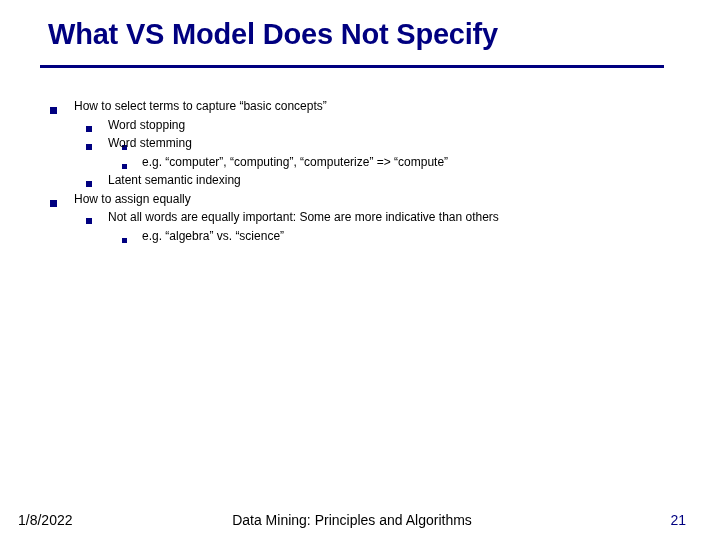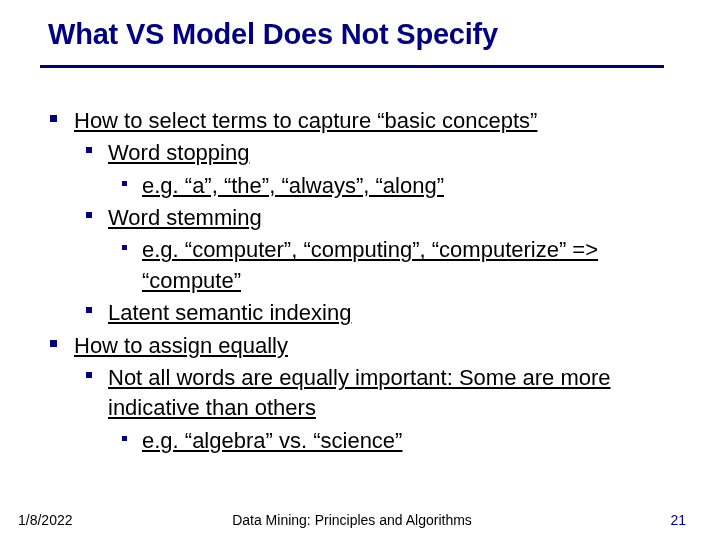--- a/index.html
+++ b/index.html
@@ -1,20 +1,20 @@
 <!DOCTYPE html>
 <html><head>
 <meta charset="utf-8">
 <style>
   * { margin: 0; padding: 0; box-sizing: border-box; }
   html, body { width: 720px; height: 540px; background: #fff; font-family: Verdana, Geneva, sans-serif; overflow: hidden; }
   .slide { width: 712px; height: 540px; position: relative; padding: 18px 48px 0 40px; }
   .title { color: #000080; font-weight: 700; font-size: 29px; letter-spacing: -0.2px; margin-left: 8px; }
   .title-rule { margin-top: 14px; height: 3px; background: #000080; width: 100%; }
-  .content { margin-top: 38px; color: #000; font-size: 22px; line-height: 1.38; text-decoration: underline; }
+  .content { margin-top: 30px; color: #000; font-size: 12px; line-height: 1.38; }
   ul { list-style: none; }
   li { position: relative; }
   .b { position: absolute; background: #000080; }
   
   .lvl1 > li { padding-left: 34px; margin-bottom: 2px; }
   .lvl1 > li > .b { width: 7px; height: 7px; left: 10px; top: 9px; }
   
   .lvl2 { margin-top: 2px; }
   .lvl2 > li { padding-left: 34px; margin-bottom: 2px; }
   .lvl2 > li > .b { width: 6px; height: 6px; left: 12px; top: 9px; }
@@ -39,21 +39,20 @@
       <li>
         <span class="b"></span>
         <span>How to select terms to capture “basic concepts”</span>
         <ul class="lvl2">
           <li>
             <span class="b"></span>
             <span>Word stopping</span>
             <ul class="lvl3">
               <li>
                 <span class="b"></span>
-                <span>e.g. “a”, “the”, “always”, “along”</span>
               </li>
             </ul>
           </li>
           <li>
             <span class="b"></span>
             <span>Word stemming</span>
             <ul class="lvl3">
               <li>
                 <span class="b"></span>
                 <span>e.g. “computer”, “computing”, “computerize” =&gt; “compute”</span>

